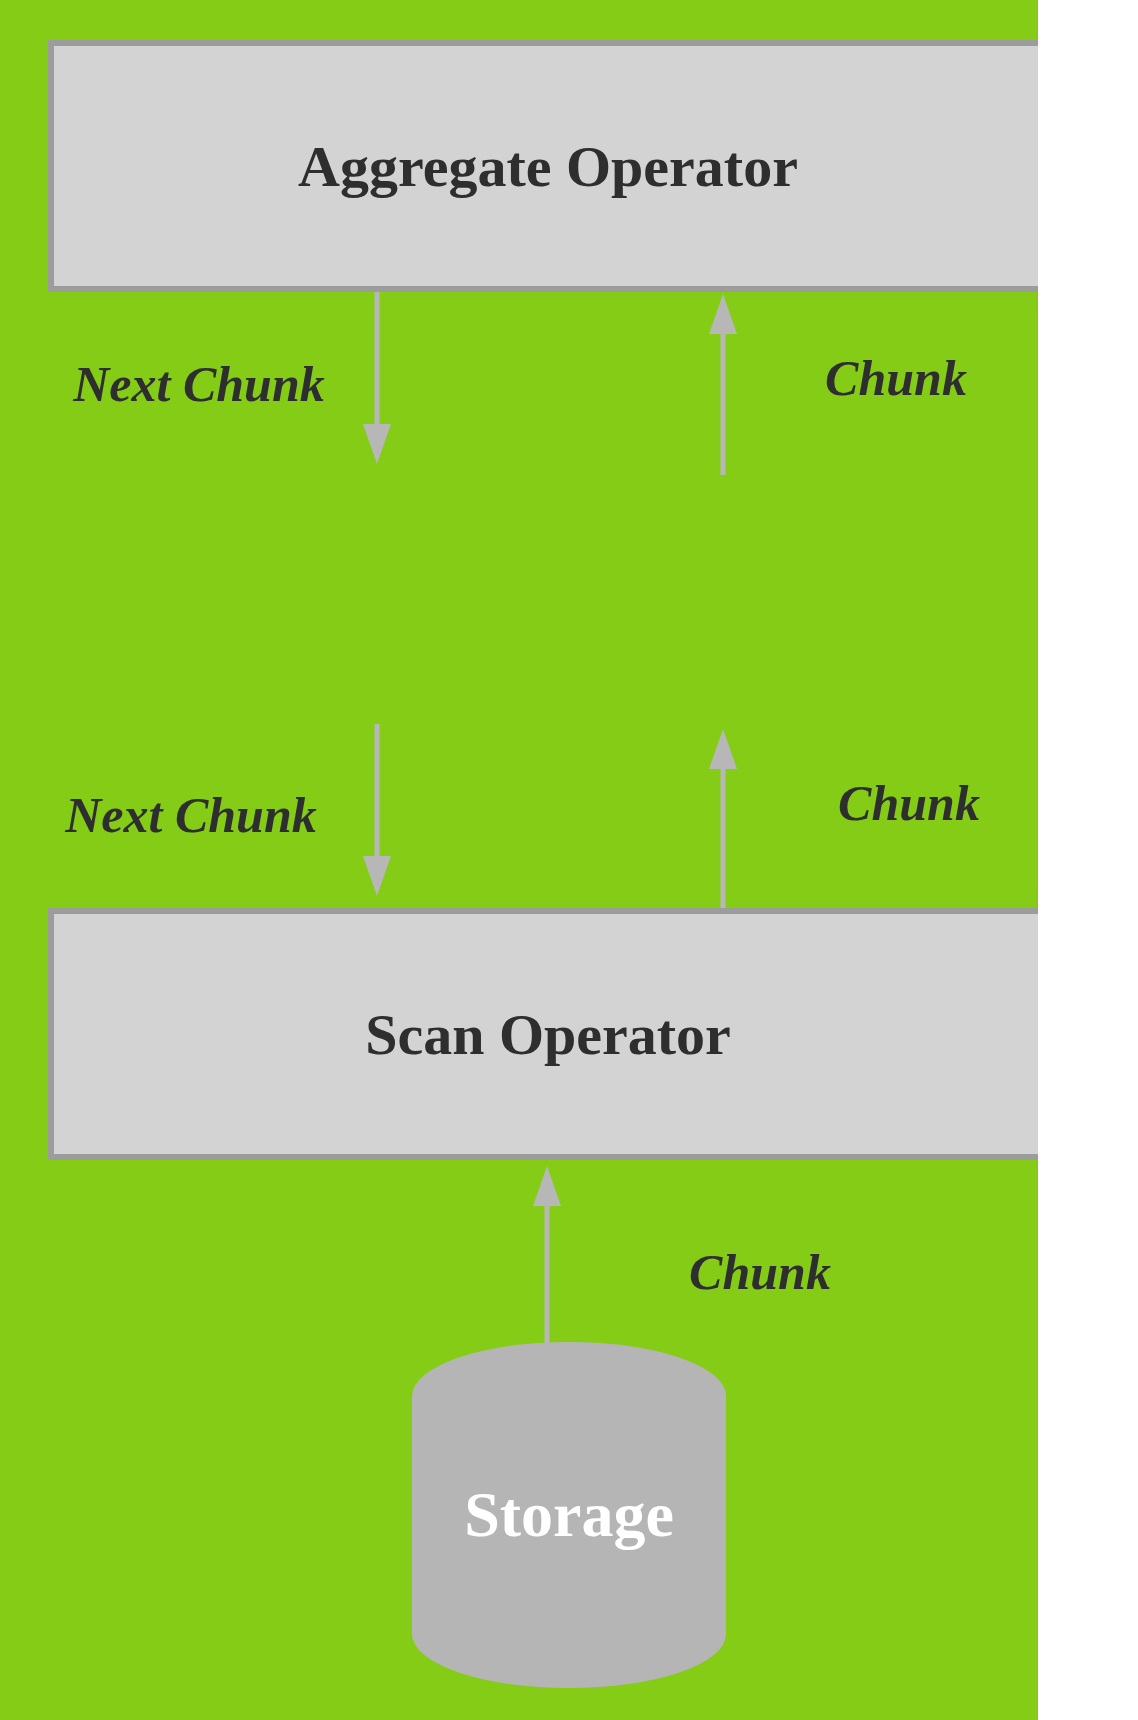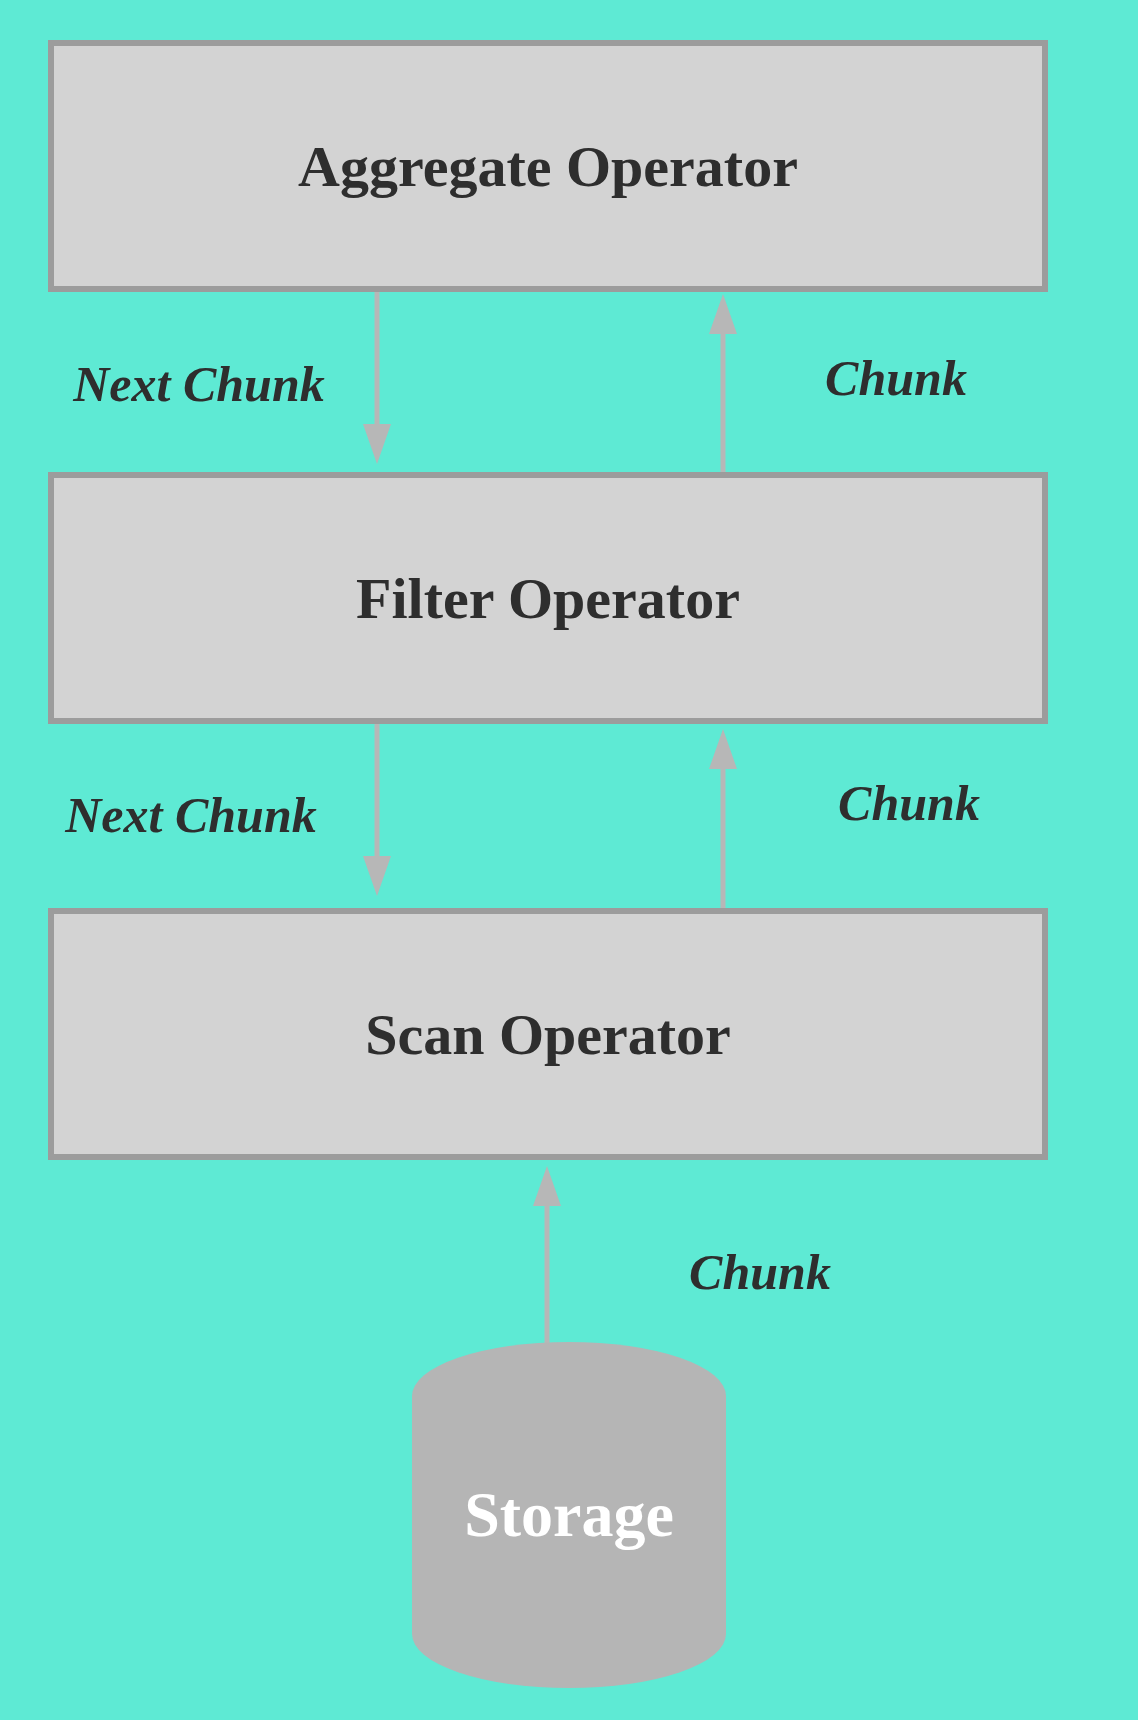--- a/index.html
+++ b/index.html
@@ -2,23 +2,23 @@
 <html><head>
 <meta charset="utf-8">
 <style>
   html, body {
     margin: 0;
     padding: 0;
     background: #ffffff;
   }
   .canvas {
     position: relative;
-    width: 1138px;
+    width: 1038px;
     height: 1720px;
-    background: #5eead4;
+    background: #84cc16;
     overflow: hidden;
     font-family: "Liberation Serif", "DejaVu Serif", serif;
     text-align: right;
   }
   .op-box {
     position: absolute;
     left: 48px;
     width: 1000px;
     height: 252px;
     box-sizing: border-box;
@@ -109,23 +109,20 @@
     <g>
       <line class="arrow-line" x1="547" y1="1344" x2="547" y2="1206"></line>
       <polygon class="arrow-head" points="533,1206 561,1206 547,1166"></polygon>
     </g>
   </svg>
 
   <div class="op-box" style="top:40px;">
     <span class="op-label">Aggregate Operator</span>
   </div>
 
-  <div class="op-box" style="top:472px;">
-    <span class="op-label">Filter Operator</span>
-  </div>
 
   <div class="op-box" style="top:908px;">
     <span class="op-label">Scan Operator</span>
   </div>
 
   <div class="storage-shape">
     <span class="storage-label">Storage</span>
   </div>
 
   <div class="edge-label" style="left:199px; top:359px;">Next Chunk</div>

